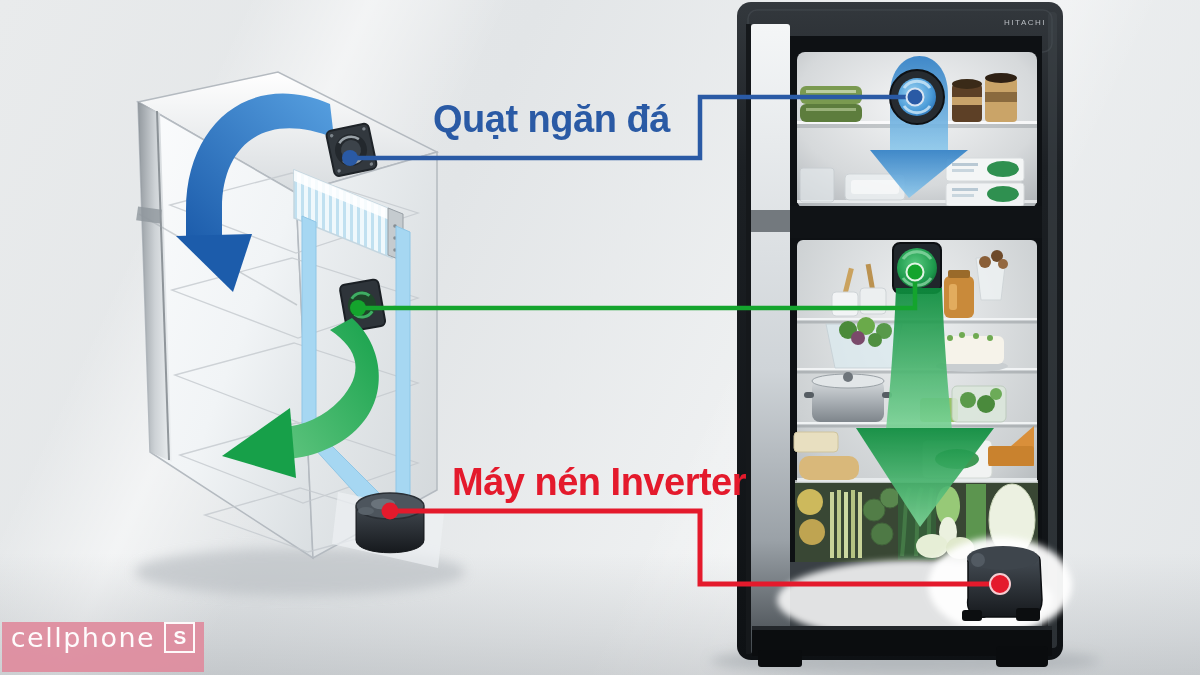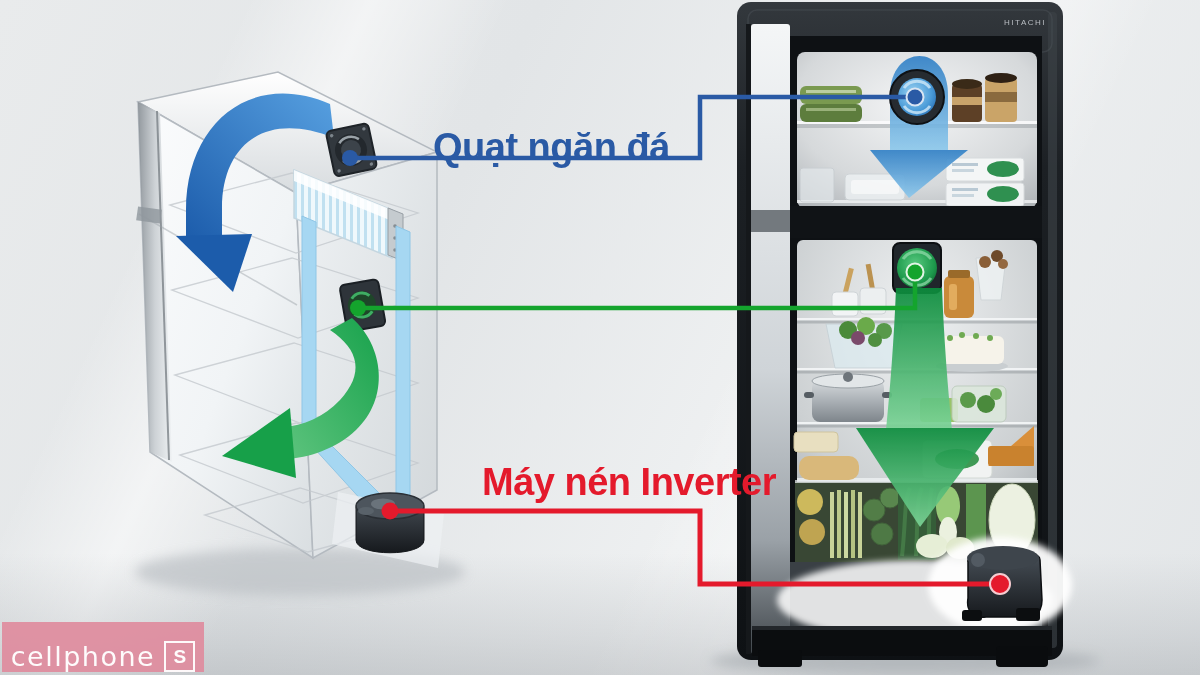--- a/index.html
+++ b/index.html
@@ -10,27 +10,27 @@
       linear-gradient(180deg, rgba(0,0,0,0) 0 82%, rgba(142,148,154,.22) 94%, rgba(128,134,140,.30) 100%),
       linear-gradient(115deg, rgba(255,255,255,0) 0 16%, rgba(255,255,255,.55) 24%, rgba(255,255,255,0) 33%, rgba(255,255,255,0) 58%, rgba(255,255,255,.45) 66%, rgba(255,255,255,0) 75%),
       linear-gradient(115deg,#e9ebec,#e2e5e7 35%,#eef0f1 60%,#e3e6e8 100%);
     padding-left: 34px;
   }
   svg{position:absolute;left:0;top:0;}
   .callout{
     position:absolute;font-weight:700;font-size:38px;line-height:1.05;
     white-space:nowrap;letter-spacing:-0.5px;
   }
-  #lbl-freezer-fan{left:433px;top:100px;color:#2a5aa5;margin-top:28px;}
+  #lbl-freezer-fan{left:433px;top:100px;color:#2a5aa5;}
   #lbl-cooling-fan{left:438px;top:261px;color:#14a42d;}
-  #lbl-compressor{left:452px;top:463px;color:#e41a2c;margin-left:30px;}
+  #lbl-compressor{left:452px;top:463px;color:#e41a2c;}
   #watermark{
     position:absolute;left:2px;top:622px;width:202px;height:50px;
     background:rgba(223,140,158,.93);
-    display:flex;align-items:flex-end;justify-content:center;gap:9px;
+    display:flex;align-items:flex-start;justify-content:center;gap:9px;
   }
   .wm-text{color:rgba(255,255,255,.96);font-size:27px;font-weight:400;letter-spacing:1.5px;font-family:"DejaVu Sans",sans-serif;}
   .wm-s{width:27px;height:27px;border:2.5px solid rgba(255,255,255,.95);
     display:flex;align-items:center;justify-content:center;
     color:rgba(255,255,255,.97);font-weight:700;font-size:19px;}
 </style>
 </head>
 <body>
 
 <div class="stage">

